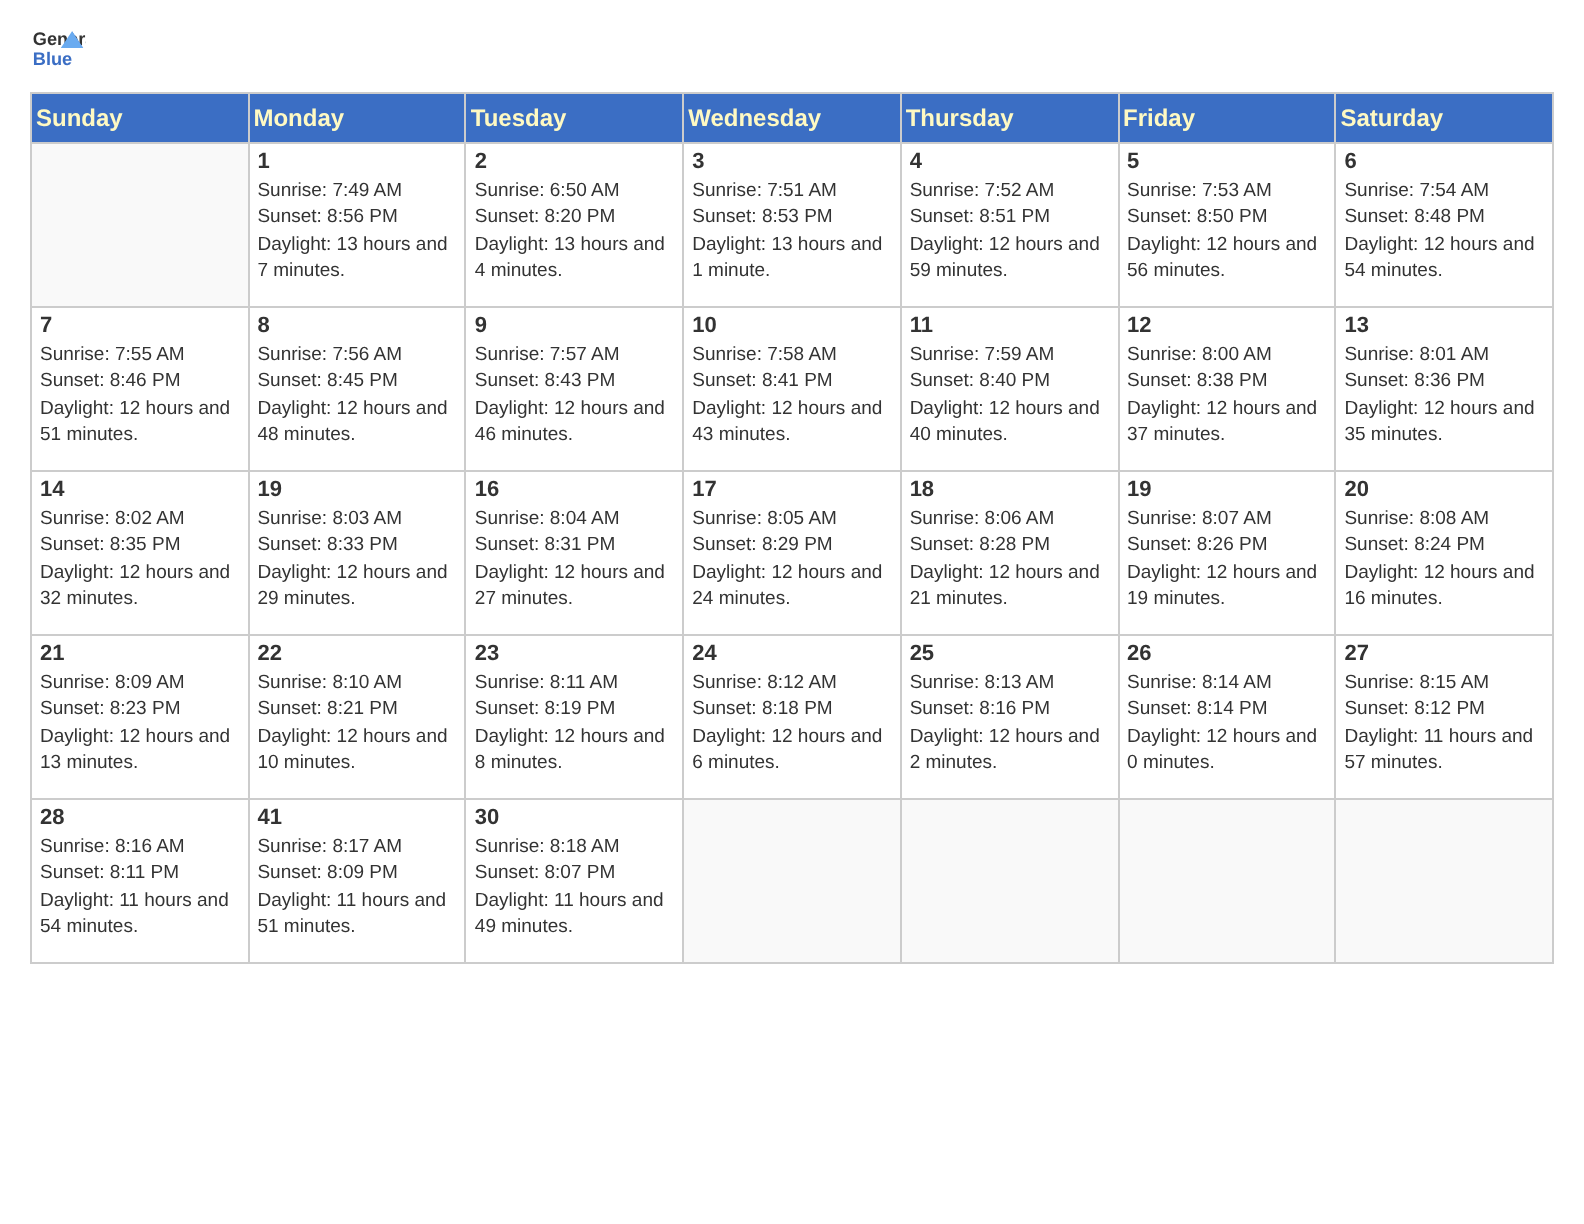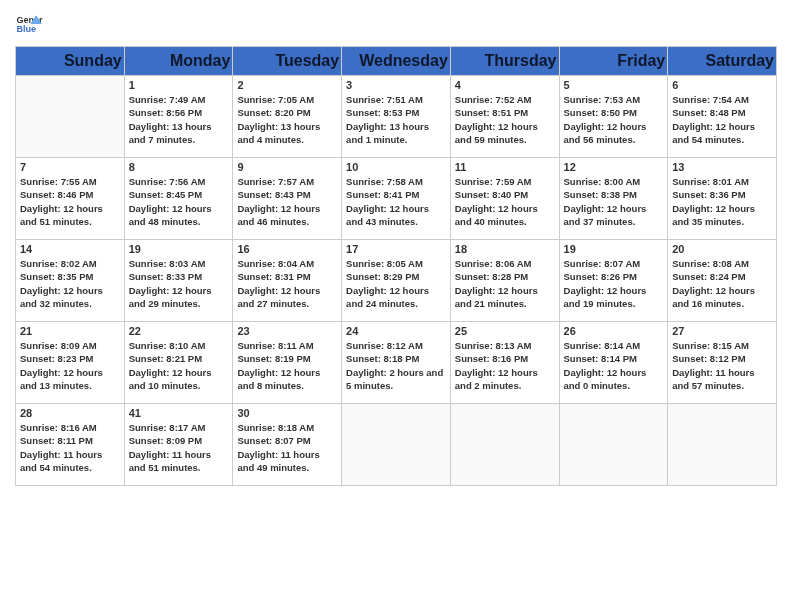--- a/index.html
+++ b/index.html
@@ -44,44 +44,43 @@
       color: #555;
       font-weight: bold;
     }
     table {
       width: 100%;
       border-collapse: collapse;
       table-layout: fixed;
     }
     thead tr th {
       background-color: #3b6ec4;
-      color: #0f172a;
-      text-align: right;
+      color: #fef9c3;
+      text-align: left;
       padding: 5px 2px;
-      font-size: 16px;
+      font-size: 12px;
       font-weight: bold;
       border: 1px solid #ccc;
     }
     tbody tr td {
       border: 1px solid #ccc;
       vertical-align: top;
       padding: 3px 4px;
       font-size: 9.5px;
       color: #333;
       height: 82px;
     }
     .day-num {
       font-weight: bold;
       font-size: 11px;
       display: block;
       margin-bottom: 2px;
     }
     .day-info {
       line-height: 1.4;
-      font-weight: bold;
     }
     .empty-cell {
       background: #f9f9f9;
     }
   </style>
 </head>
 <body>
 
 <div class="page">
   <div class="header-area">
@@ -113,21 +112,21 @@
     </thead>
     <tbody id="calendar-body">
     <tr>
           <td class="empty-cell"></td>
           <td>
             <span class="day-num">1</span>
             <div class="day-info"><span>Sunrise: 7:49 AM</span><br><span>Sunset: 8:56 PM</span><br><span>Daylight: 13 hours and 7 minutes.</span></div>
           </td>
           <td>
             <span class="day-num">2</span>
-            <div class="day-info"><span>Sunrise: 7:05 AM</span><br><span>Sunset: 8:20 PM</span><br><span>Daylight: 13 hours and 4 minutes.</span></div>
+            <div class="day-info"><span>Sunrise: 6:50 AM</span><br><span>Sunset: 8:20 PM</span><br><span>Daylight: 13 hours and 4 minutes.</span></div>
           </td>
           <td>
             <span class="day-num">3</span>
             <div class="day-info"><span>Sunrise: 7:51 AM</span><br><span>Sunset: 8:53 PM</span><br><span>Daylight: 13 hours and 1 minute.</span></div>
           </td>
           <td>
             <span class="day-num">4</span>
             <div class="day-info"><span>Sunrise: 7:52 AM</span><br><span>Sunset: 8:51 PM</span><br><span>Daylight: 12 hours and 59 minutes.</span></div>
           </td>
           <td>
@@ -207,21 +206,21 @@
           <td>
             <span class="day-num">22</span>
             <div class="day-info"><span>Sunrise: 8:10 AM</span><br><span>Sunset: 8:21 PM</span><br><span>Daylight: 12 hours and 10 minutes.</span></div>
           </td>
           <td>
             <span class="day-num">23</span>
             <div class="day-info"><span>Sunrise: 8:11 AM</span><br><span>Sunset: 8:19 PM</span><br><span>Daylight: 12 hours and 8 minutes.</span></div>
           </td>
           <td>
             <span class="day-num">24</span>
-            <div class="day-info"><span>Sunrise: 8:12 AM</span><br><span>Sunset: 8:18 PM</span><br><span>Daylight: 2 hours and 5 minutes.</span></div>
+            <div class="day-info"><span>Sunrise: 8:12 AM</span><br><span>Sunset: 8:18 PM</span><br><span>Daylight: 12 hours and 6 minutes.</span></div>
           </td>
           <td>
             <span class="day-num">25</span>
             <div class="day-info"><span>Sunrise: 8:13 AM</span><br><span>Sunset: 8:16 PM</span><br><span>Daylight: 12 hours and 2 minutes.</span></div>
           </td>
           <td>
             <span class="day-num">26</span>
             <div class="day-info"><span>Sunrise: 8:14 AM</span><br><span>Sunset: 8:14 PM</span><br><span>Daylight: 12 hours and 0 minutes.</span></div>
           </td>
           <td>

